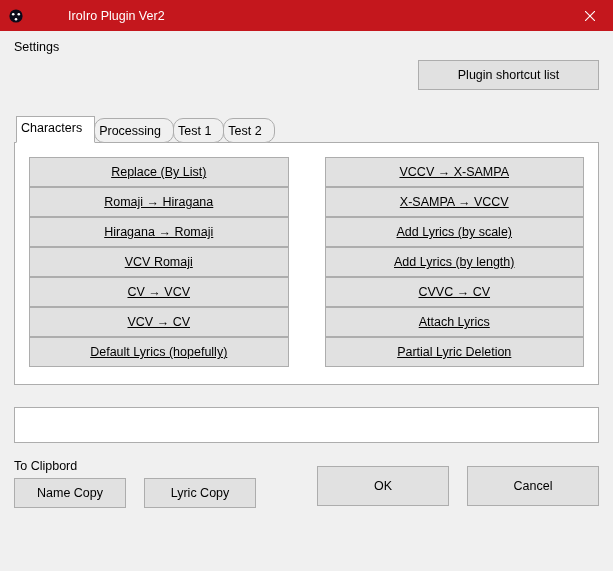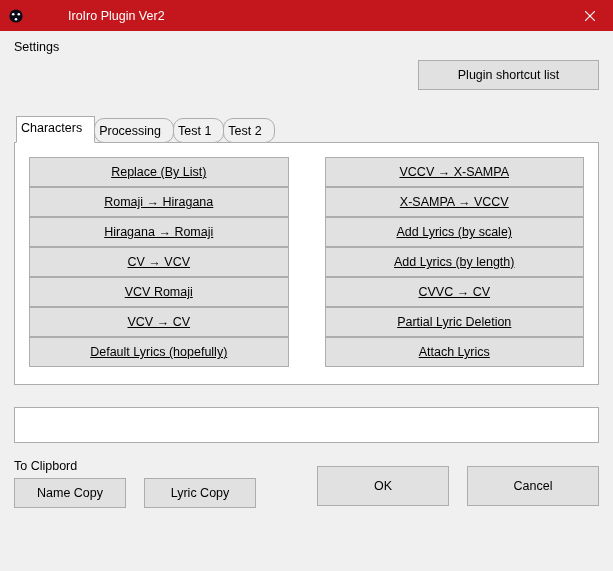--- a/index.html
+++ b/index.html
@@ -181,33 +181,33 @@
     <div class="tab">Test 1</div>
     <div class="tab">Test 2</div>
   </div>
 
   <div class="tab-panel">
     <div class="grid">
       <div class="col">
         <button class="btn action-btn">Replace (By List)</button>
         <button class="btn action-btn">Romaji → Hiragana</button>
         <button class="btn action-btn">Hiragana → Romaji</button>
+        <button class="btn action-btn">VCV Romaji</button>
         <button class="btn action-btn">CV → VCV</button>
-        <button class="btn action-btn">VCV Romaji</button>
         <button class="btn action-btn">VCV → CV</button>
         <button class="btn action-btn">Default Lyrics (hopefully)</button>
       </div>
       <div class="col">
         <button class="btn action-btn">VCCV → X-SAMPA</button>
         <button class="btn action-btn">X-SAMPA → VCCV</button>
         <button class="btn action-btn">Add Lyrics (by scale)</button>
         <button class="btn action-btn">Add Lyrics (by length)</button>
         <button class="btn action-btn">CVVC → CV</button>
+        <button class="btn action-btn">Attach Lyrics</button>
         <button class="btn action-btn">Partial Lyric Deletion</button>
-        <button class="btn action-btn">Attach Lyrics</button>
       </div>
     </div>
   </div>
 
   <div class="output-box"></div>
 
   <div class="clip-label">To Clipbord</div>
 
   <div class="bottom-row">
     <button class="btn small-btn">Name Copy</button>

